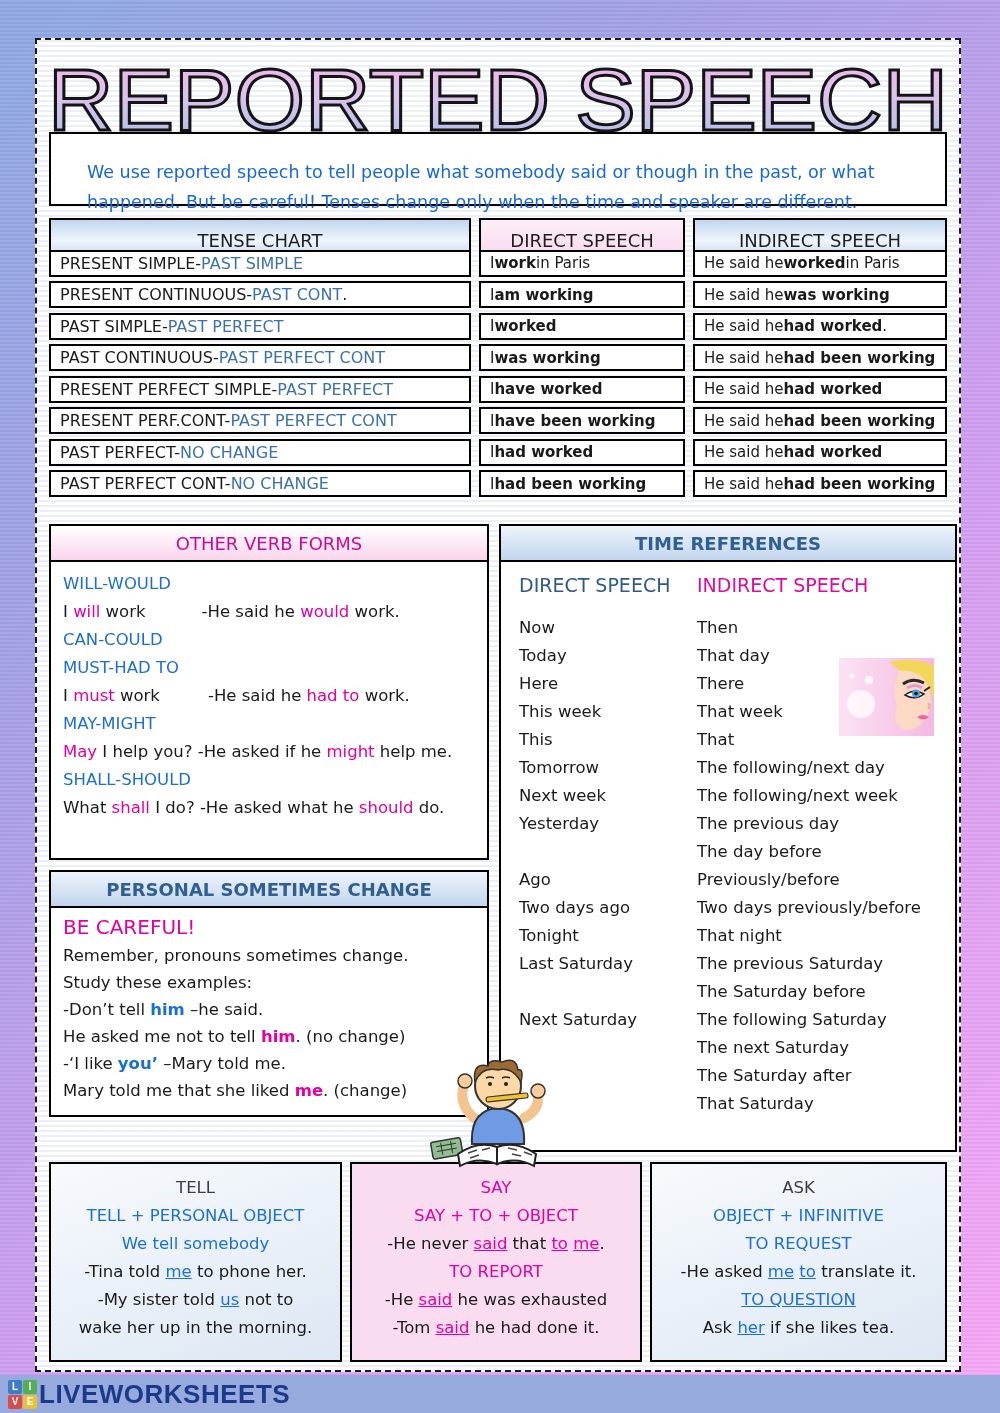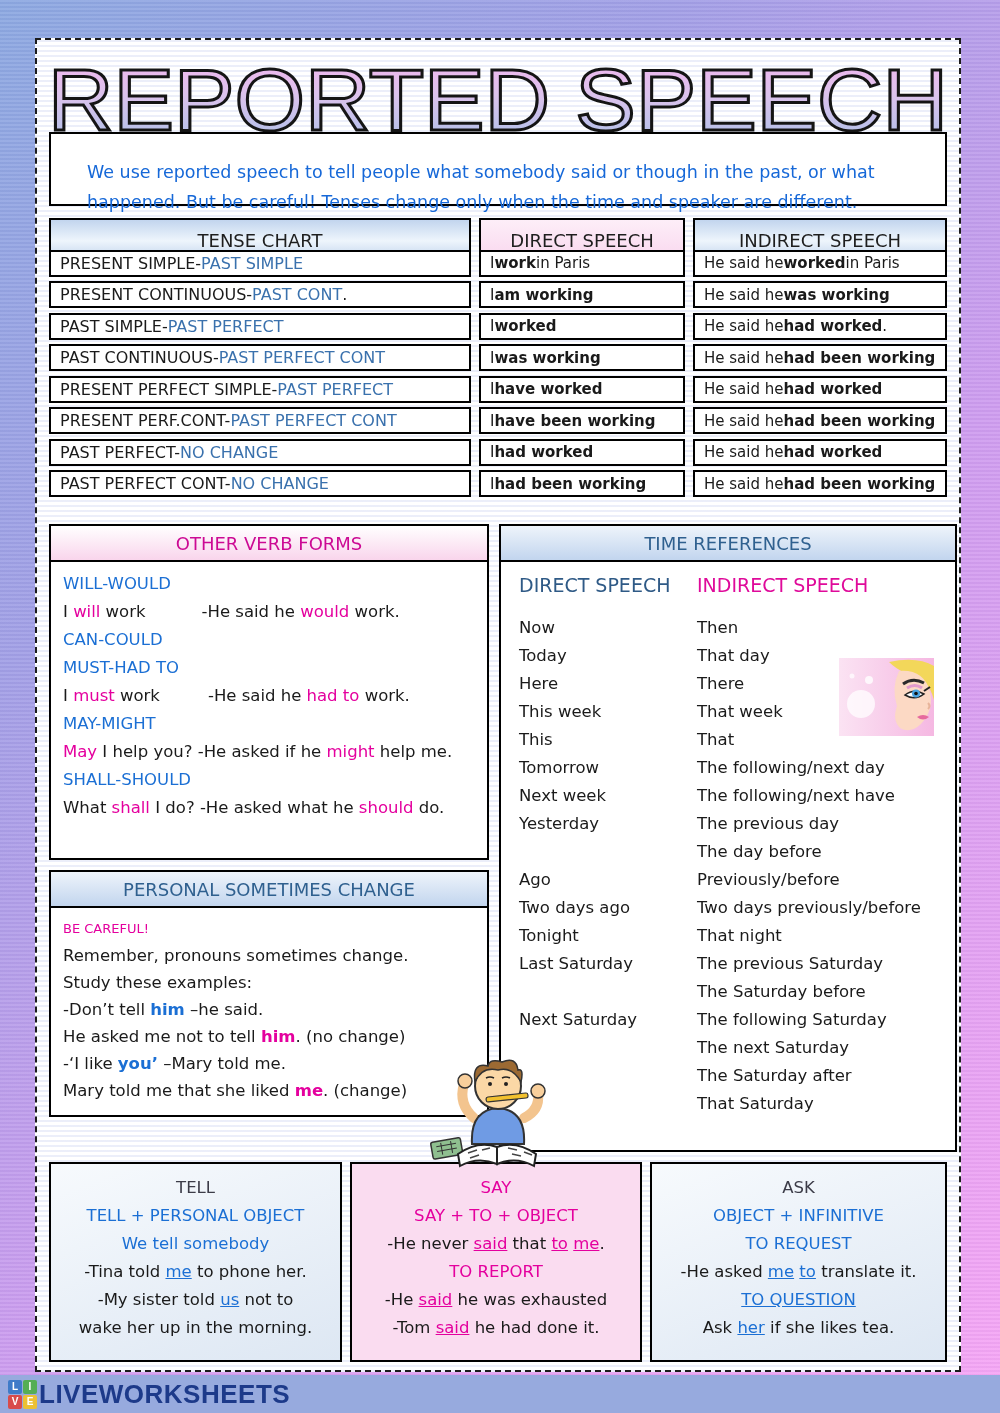--- a/index.html
+++ b/index.html
@@ -31,21 +31,21 @@
     padding:0 9px;font-size:15px;white-space:nowrap;overflow:hidden;}
   .tt-head{height:40px;justify-content:center;font-size:18px;color:#1e1e1e;}
   .hd-blue{background:linear-gradient(180deg,#c2d5ee 0%,#eef5fc 52%,#c0d3ec 100%);}
   .hd-pink{background:linear-gradient(180deg,#fdeef8 0%,#f9d7ee 100%);}
   .tt-tense{font-size:16px;}
   
   .box{border:2.5px solid #000;background:#fff;}
   .box-hdr{border-bottom:2.5px solid #000;height:34px;display:flex;align-items:center;
     justify-content:center;font-size:18px;font-weight:bold;}
   .box-hdr.pink{background:linear-gradient(180deg,#ffffff 0%,#f9d5ec 100%);color:#cc0a94;font-weight:normal;}
-  .box-hdr.blue{background:linear-gradient(180deg,#eef4fb 0%,#c2d5ee 100%);color:#2f608f;font-weight:normal;}
+  .box-hdr.blue{background:linear-gradient(180deg,#eef4fb 0%,#c2d5ee 100%);color:#2f608f;font-weight:bold;}
   
   .ovf{top:484px;left:12px;width:440px;height:336px;}
   .ovf-body{padding:8px 12px;font-size:16.5px;line-height:28px;}
   .ovf-head{color:#1b6fd4;}
   
   .pro{top:830px;left:12px;width:440px;height:247px;}
   .pro-body{padding:6px 12px;font-size:16.5px;line-height:27px;}
   
   .timeref{top:484px;left:462px;width:458px;height:628px;}
   .tr-body{position:relative;padding:12px 18px 0;}
@@ -71,21 +71,21 @@
   .brand{color:#1d3a8a;font:bold 26px "Liberation Sans",sans-serif;letter-spacing:0.5px;}
   
   .sg-b{font-weight:bold;}
   .sg-tb{color:#3a71ad;}
   .sg-m{color:#e4009e;}
   .sg-mb{color:#e4009e;font-weight:bold;}
   .sg-bb{color:#1b6fd4;}
   .sg-bbb{color:#1b6fd4;font-weight:bold;}
   .sg-ub{color:#1b6fd4;text-decoration:underline;}
   .sg-um{color:#e4009e;text-decoration:underline;}
-  .sg-mhead{color:#e4009e;font-size:13px;}
+  .sg-mhead{color:#e4009e;font-size:20px;}
   .sg-dark{color:#3c3c48;}
   .boy{position:absolute;left:428px;top:1054px;width:140px;height:114px;z-index:5;}
 </style>
 </head>
 <body>
 
 <div class="panel">
 
   <div class="abs title-wrap">
     <svg width="922" height="98" viewBox="0 0 922 98">
@@ -273,21 +273,21 @@
       <div class="tr-row">
           <span class="tr-left">This</span>
           <span class="tr-right">That</span>
         </div>
       <div class="tr-row">
           <span class="tr-left">Tomorrow</span>
           <span class="tr-right">The following/next day</span>
         </div>
       <div class="tr-row">
           <span class="tr-left">Next week</span>
-          <span class="tr-right">The following/next have</span>
+          <span class="tr-right">The following/next week</span>
         </div>
       <div class="tr-row">
           <span class="tr-left">Yesterday</span>
           <span class="tr-right">The previous day</span>
         </div>
       <div class="tr-row">
           <span class="tr-left"></span>
           <span class="tr-right">The day before</span>
         </div>
       <div class="tr-row">

